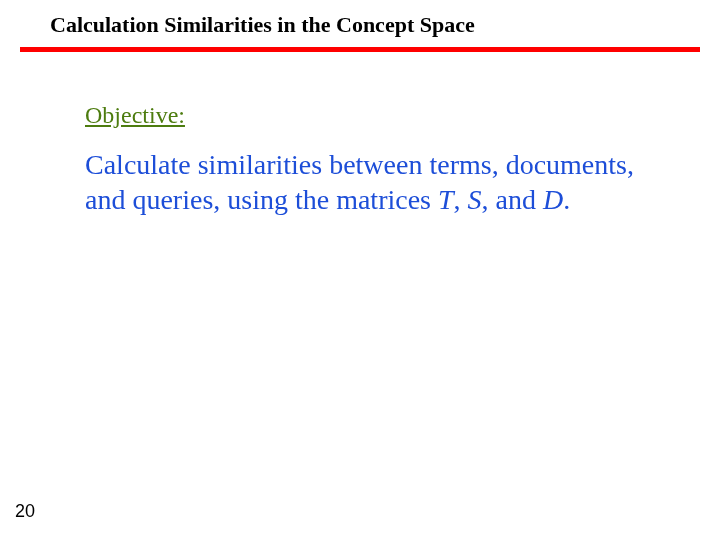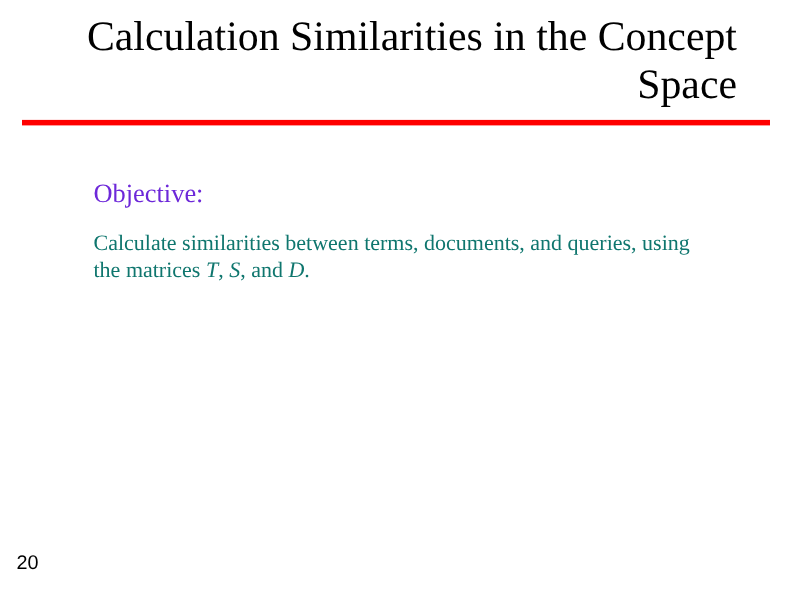--- a/index.html
+++ b/index.html
@@ -14,43 +14,44 @@
       font-family: "Times New Roman", Times, serif;
       position: relative;
       overflow: hidden;
     }
     .slide {
       width: 100%;
       height: 100%;
       position: relative;
     }
     .title {
-      font-size: 38px;
-      font-weight: normal;
+      font-size: 22px;
+      font-weight: bold;
       color: #000000;
-      text-align: right;
+      text-align: left;
       padding: 12px 50px 10px 50px;
       line-height: 1.15;
     }
     .red-divider {
       height: 5px;
       background: #ff0000;
       margin: 0 20px;
     }
     .content {
       padding: 50px 80px 0 85px;
     }
     .objective-label {
       font-size: 24px;
-      color: #6d28d9;
+      color: #4d7c0f;
+      text-decoration: underline;
       margin-bottom: 18px;
     }
     .body-text {
-      font-size: 20px;
-      color: #0f766e;
+      font-size: 28px;
+      color: #1d4ed8;
       line-height: 1.25;
     }
     .body-text .italic {
       font-style: italic;
     }
     .page-number {
       position: absolute;
       bottom: 18px;
       left: 15px;
       font-size: 18px;

